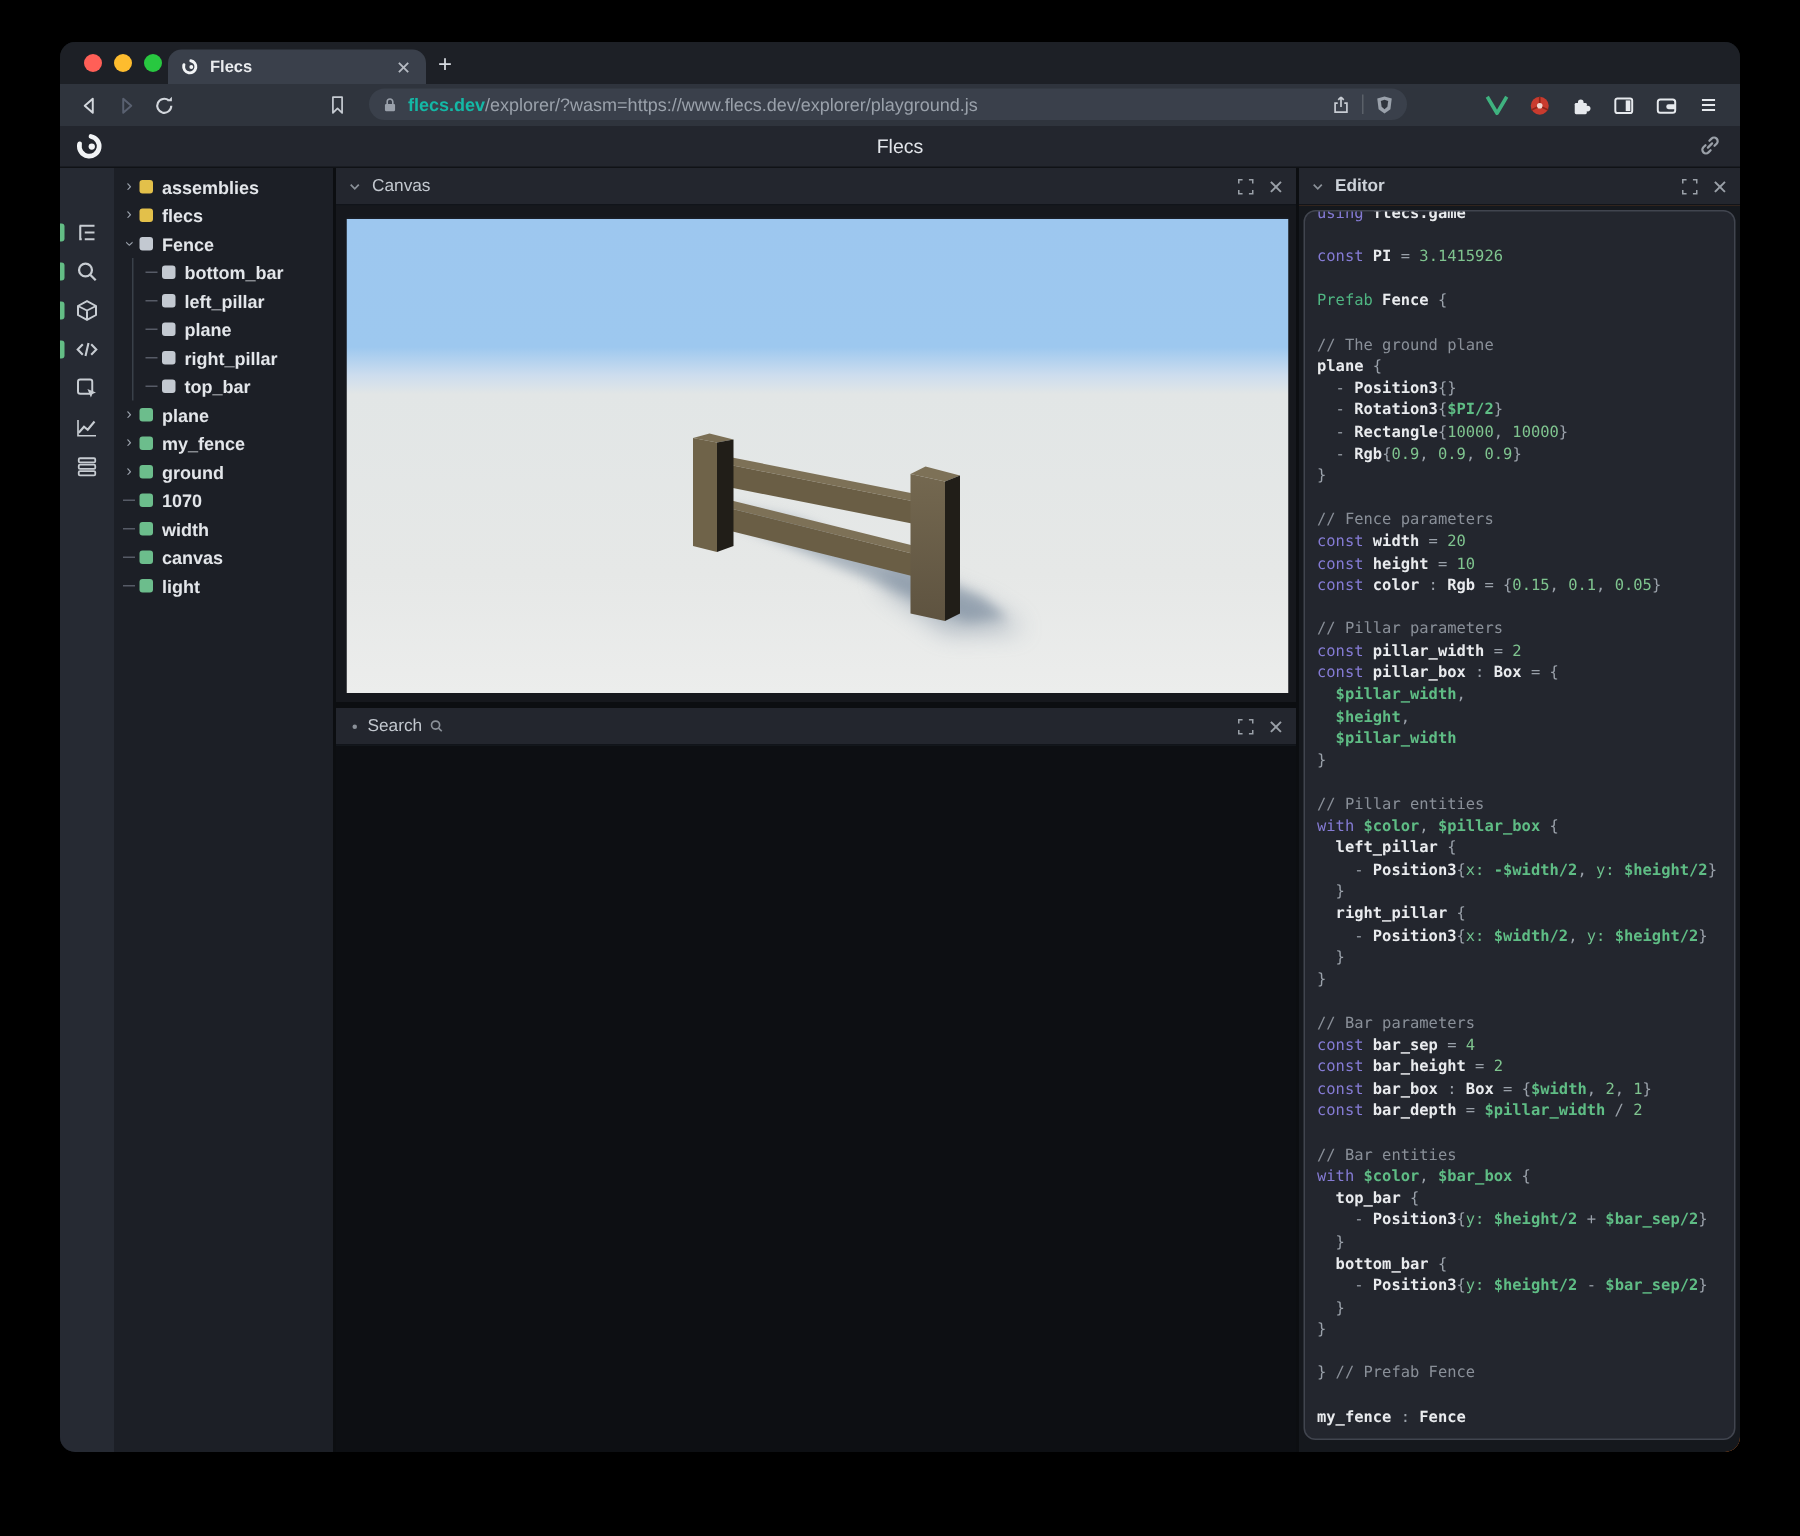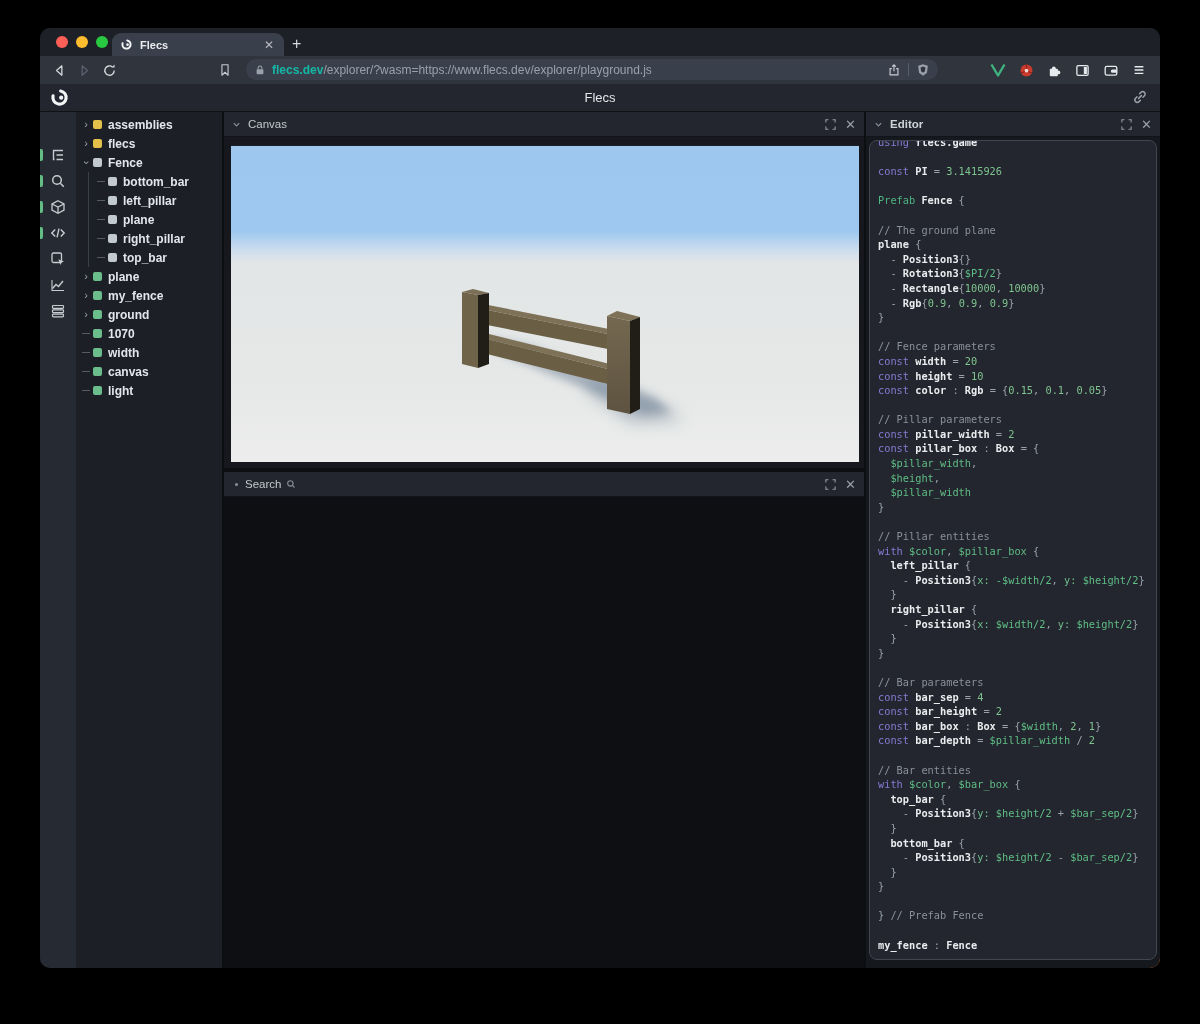--- a/index.html
+++ b/index.html
@@ -77,21 +77,21 @@
   .search-body{height:471px;background:#0d0f13;}
 
   .editor{position:absolute;left:826px;top:0;width:294px;height:100%;background:#f97316;}
   .editor-body{position:absolute;left:0;top:25px;right:0;bottom:0;background:#15181d;}
   .codebox{position:absolute;left:3px;right:3px;top:3px;bottom:8px;background:#23262e;
            border:1px solid #41454f;border-radius:8px;overflow:hidden;}
   .code{font-family:"DejaVu Sans Mono",monospace;font-size:10.3px;line-height:14.6px;
         white-space:pre;padding:6px 8px;margin-top:-12px;}
   .code-line{min-height:14.6px;}
   .tk-k{color:#857bd4}.tk-g{color:#4fb582;font-weight:normal}.tk-n{color:#e9ebee;font-weight:bold}
-  .tk-p{color:#9aa1aa}.tk-m{color:#7fc48f;font-weight:normal}.tk-v{color:#5fbd85;font-weight:normal}
+  .tk-p{color:#9aa1aa}.tk-m{color:#7fc48f;font-weight:normal}.tk-v{color:#5fbd85;font-weight:bold}
   .tk-a{color:#6fc08d}.tk-c{color:#8a9099}
 </style>
 </head>
 <body>
 
 <div class="stage">
   <div class="window">
 
     <div class="tabstrip">
       <div class="lights">

